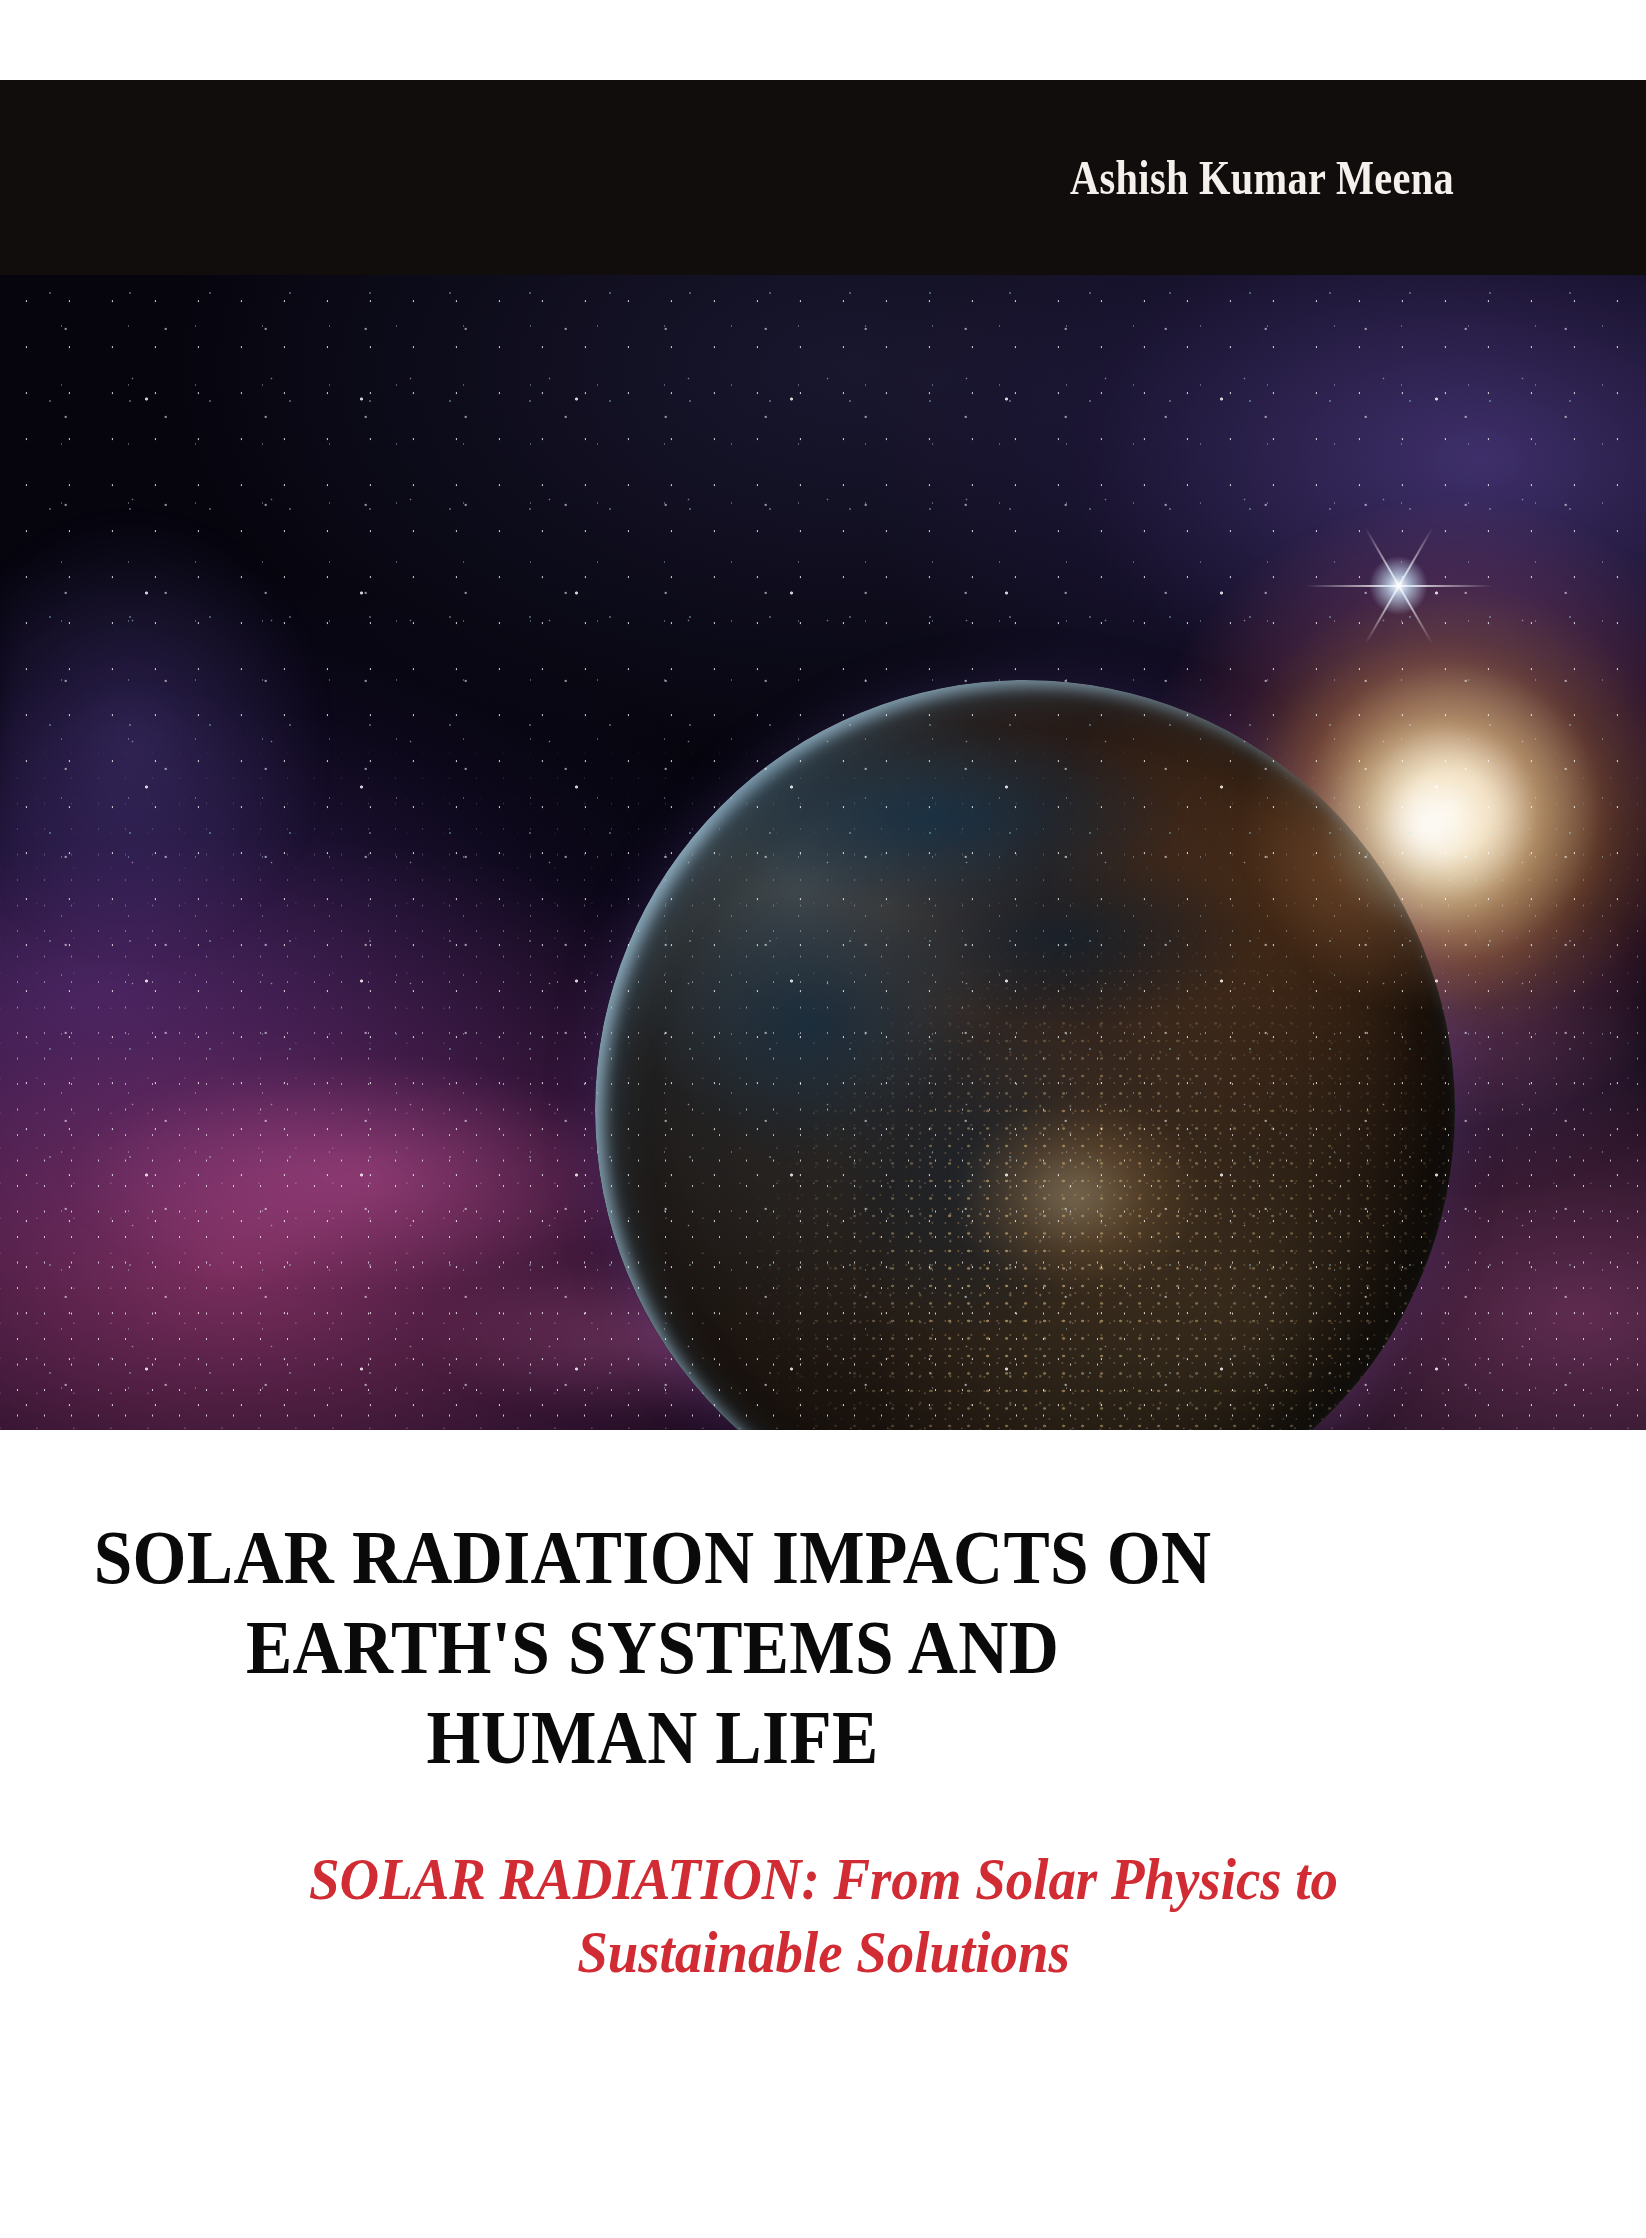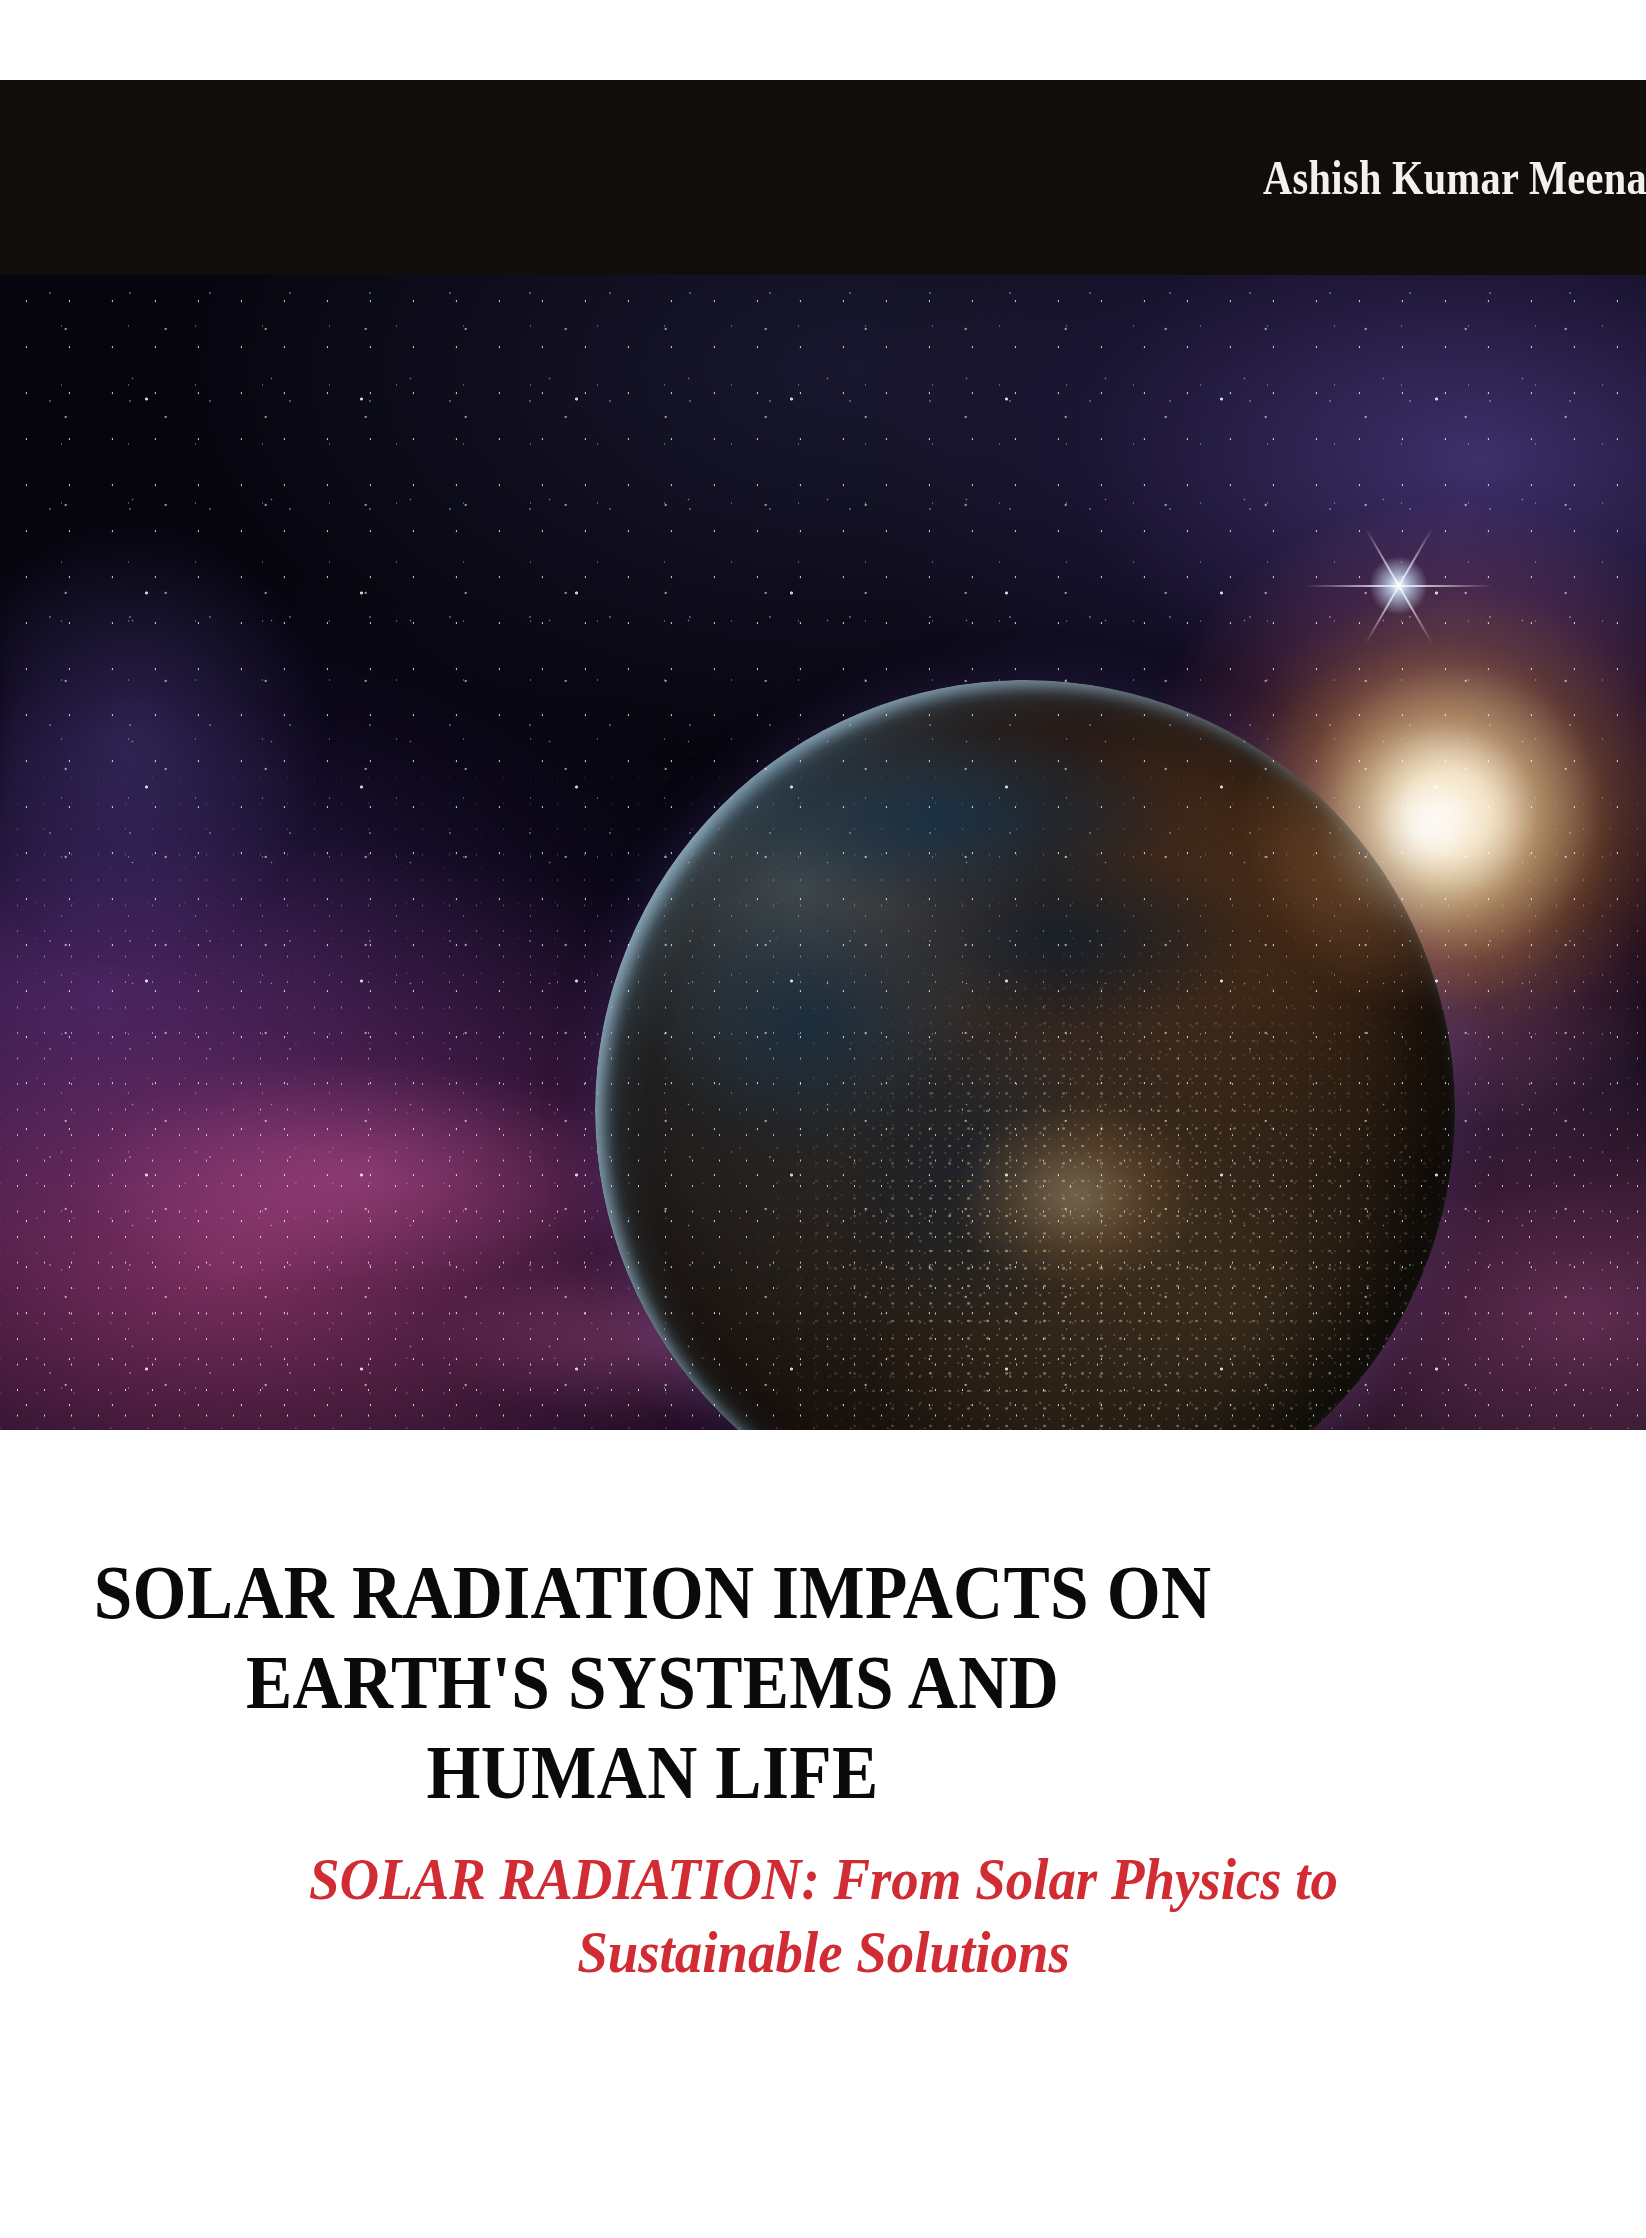--- a/index.html
+++ b/index.html
@@ -26,20 +26,21 @@
   
   .author-band {
     position: absolute;
     left: 0; top: 80px;
     width: 1647px; height: 196px;
     background: #100d0c;
     display: flex;
     align-items: center;
     justify-content: flex-end;
     box-sizing: border-box;
+    padding-right: 193px;
   }
   .author-name {
     color: #f5f0ec;
     font-family: "Liberation Serif", serif;
     font-weight: 700;
     font-size: 48px;
     letter-spacing: 0.4px;
     transform: scaleX(0.84);
     transform-origin: right center;
     white-space: nowrap;
@@ -225,21 +226,20 @@
     position: absolute;
     left: 0; top: 1431px;
     width: 1647px; height: 916px;
     background: #ffffff;
   }
   .title-block {
     position: absolute;
     left: 0; top: 81px;
     width: 1305px;
     text-align: center;
-    margin-top: 35px;
   }
   .title-line {
     display: block;
     color: #0a0a0a;
     font-family: "Liberation Serif", serif;
     font-weight: 700;
     font-size: 77px;
     line-height: 90px;
     letter-spacing: 0.4px;
     transform: scaleX(0.90);

